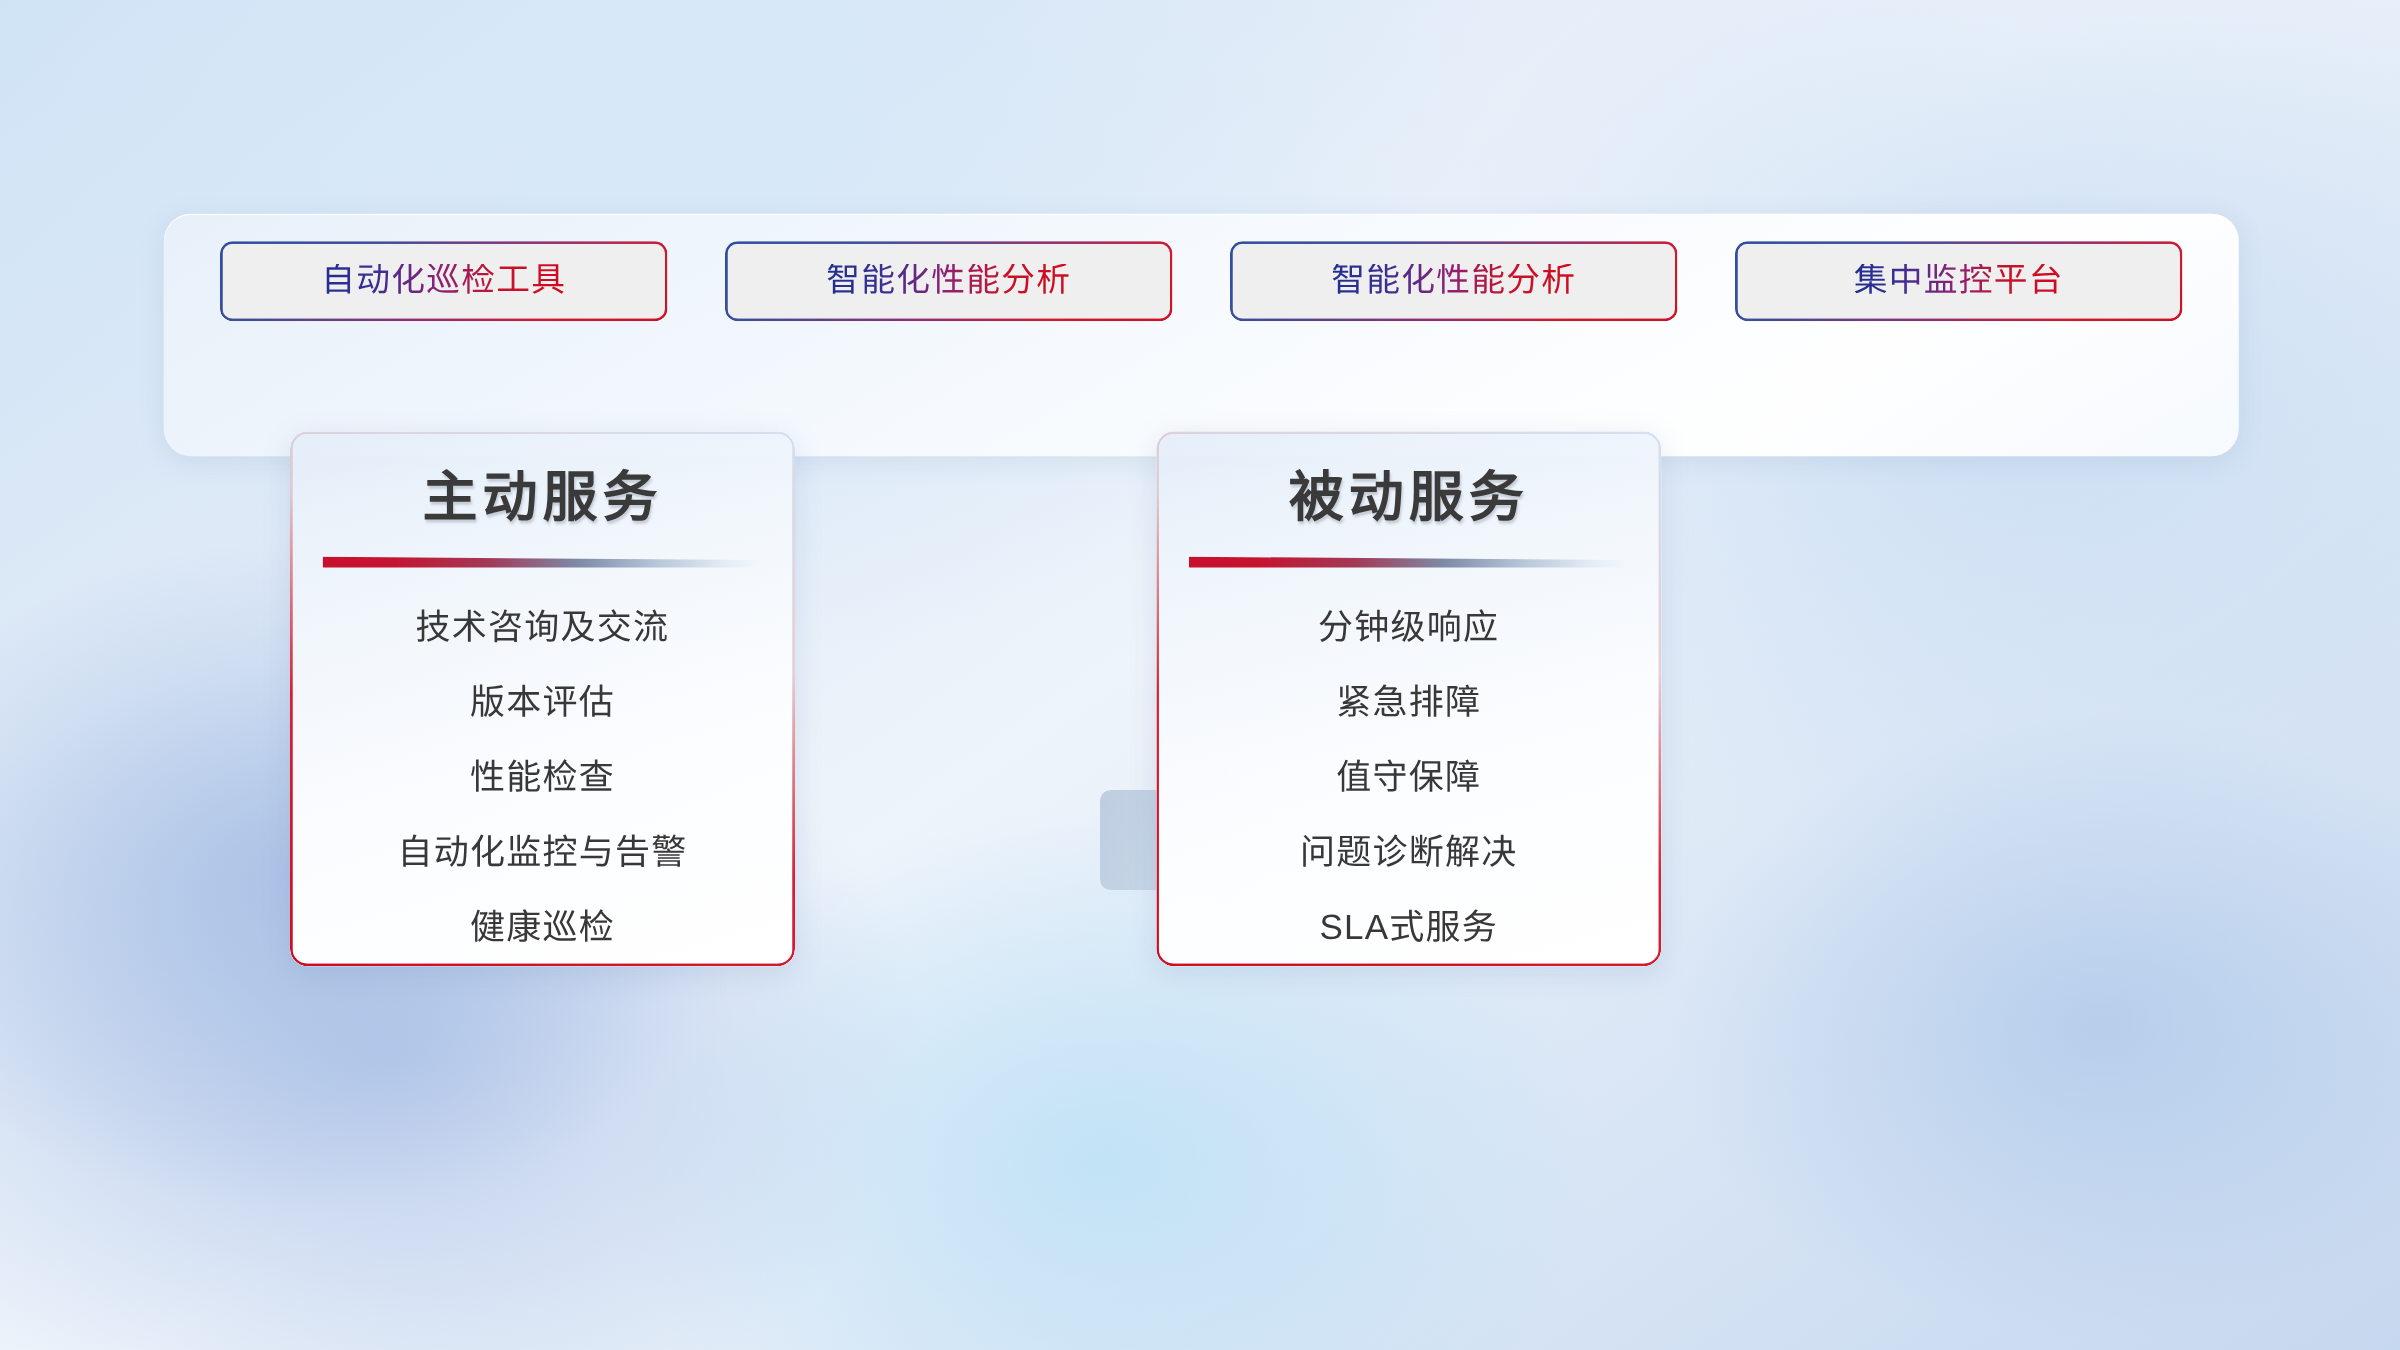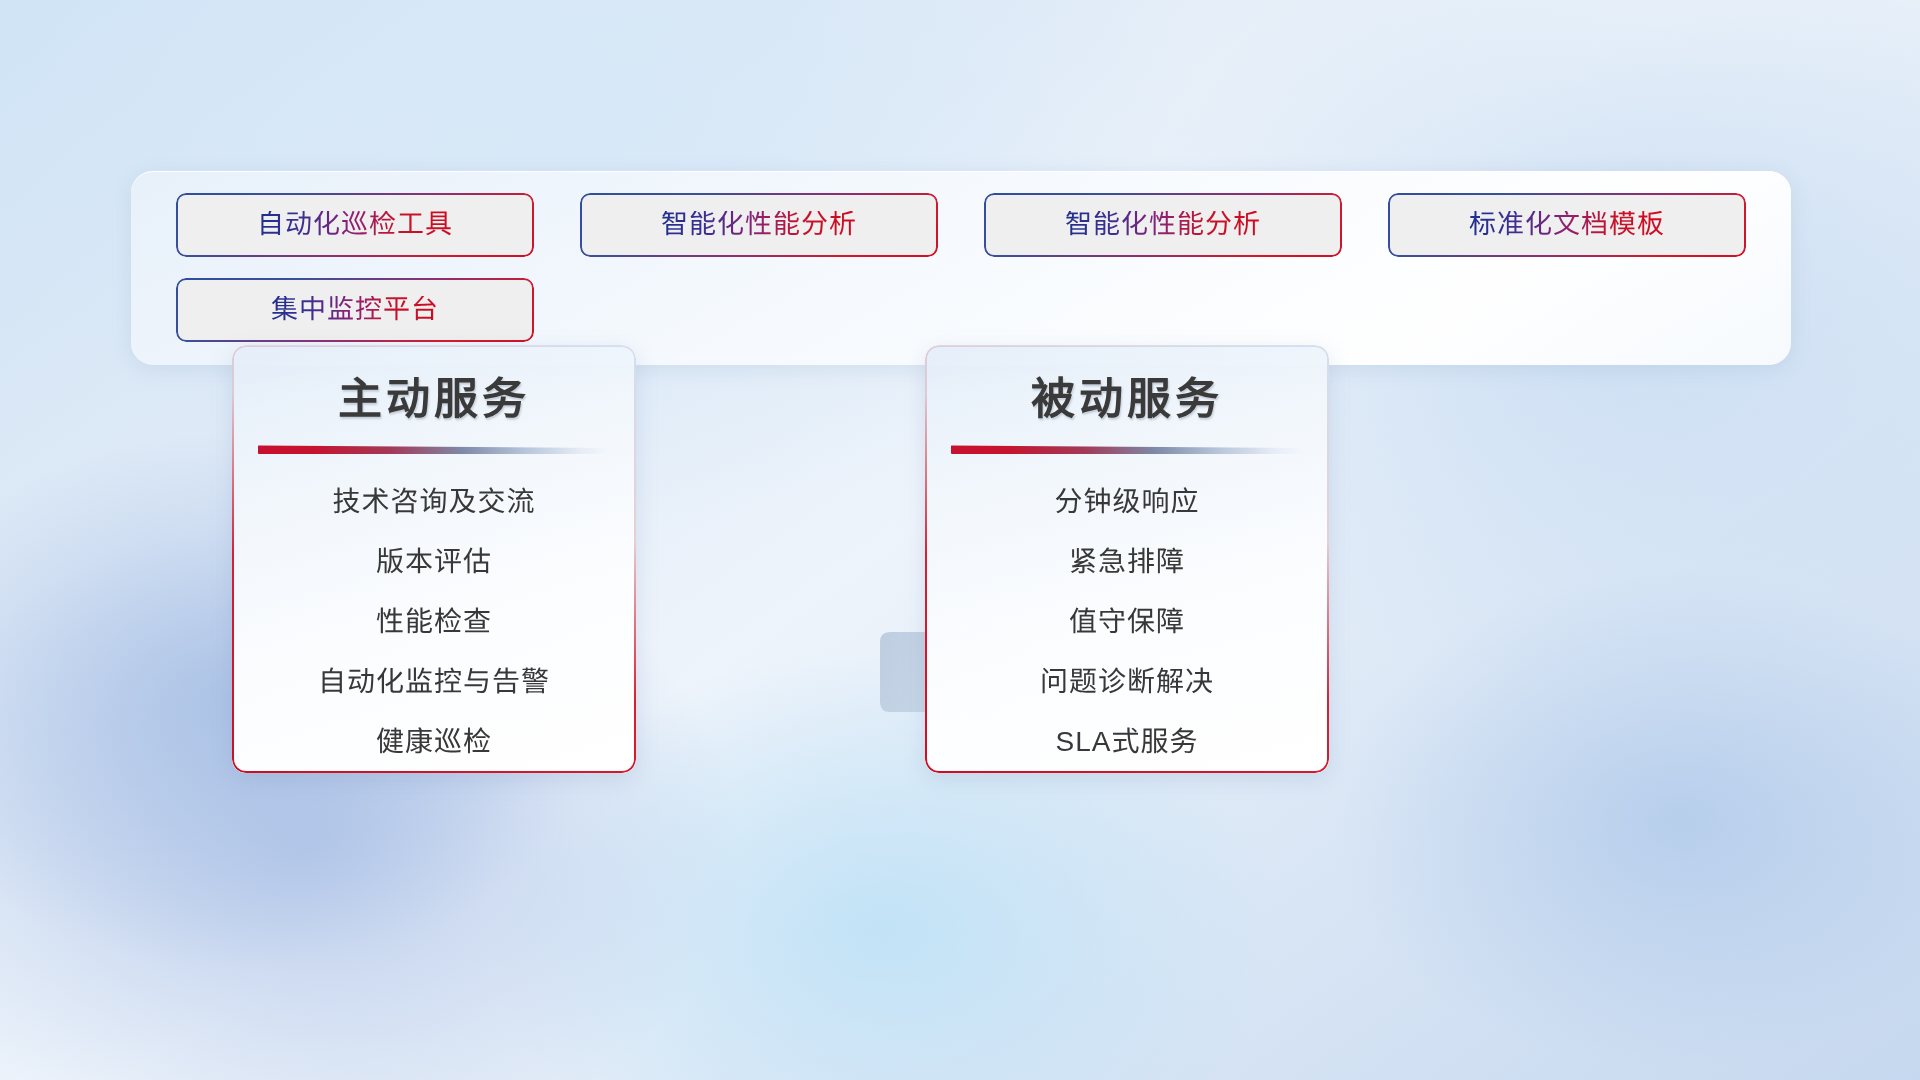--- a/index.html
+++ b/index.html
@@ -193,23 +193,20 @@
 
 
     <div class="pill">
       <span class="pill-label">智能化性能分析</span>
     </div>
 
     <div class="pill">
       <span class="pill-label">智能化性能分析</span>
     </div>
 
-    <div class="pill">
-      <span class="pill-label">标准化文档模板</span>
-    </div>
 
     <div class="pill">
       <span class="pill-label">集中监控平台</span>
     </div>
 
   </section>
 
   <section class="card card-left">
     <h2 class="card-title">主动服务</h2>
 

